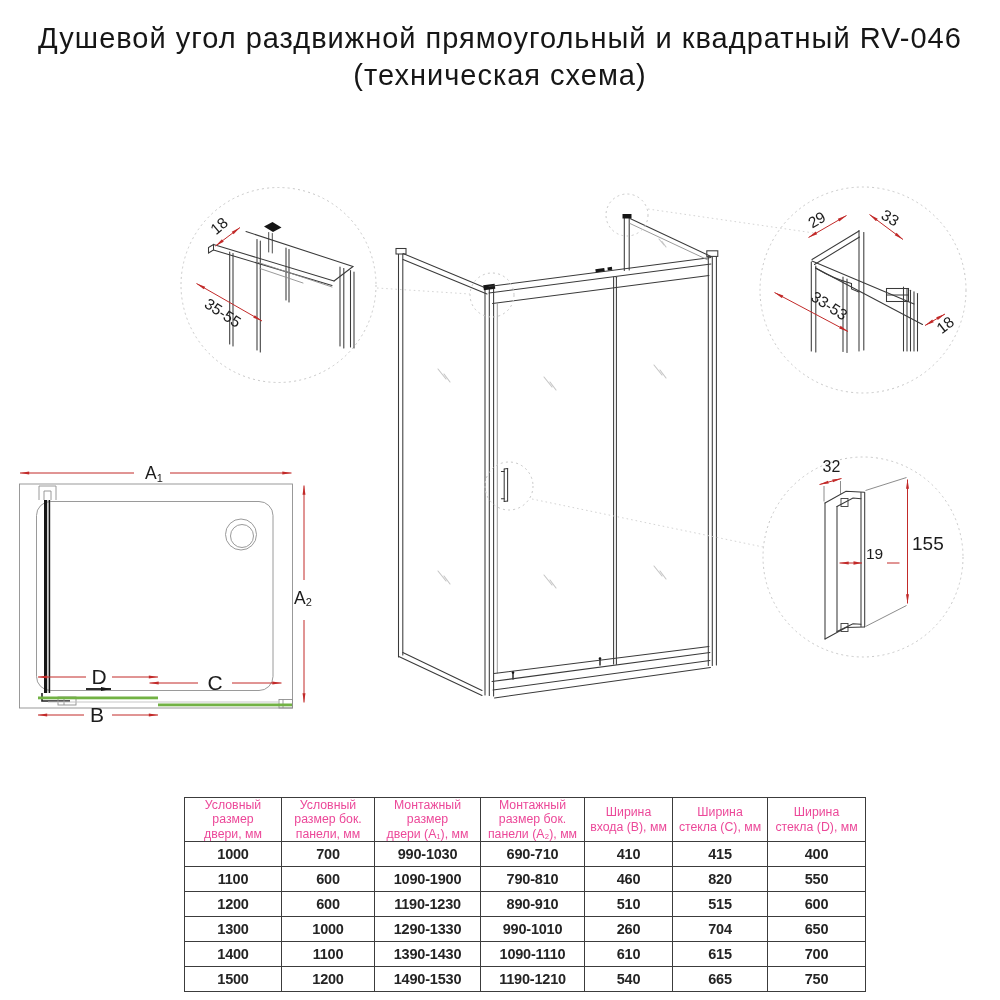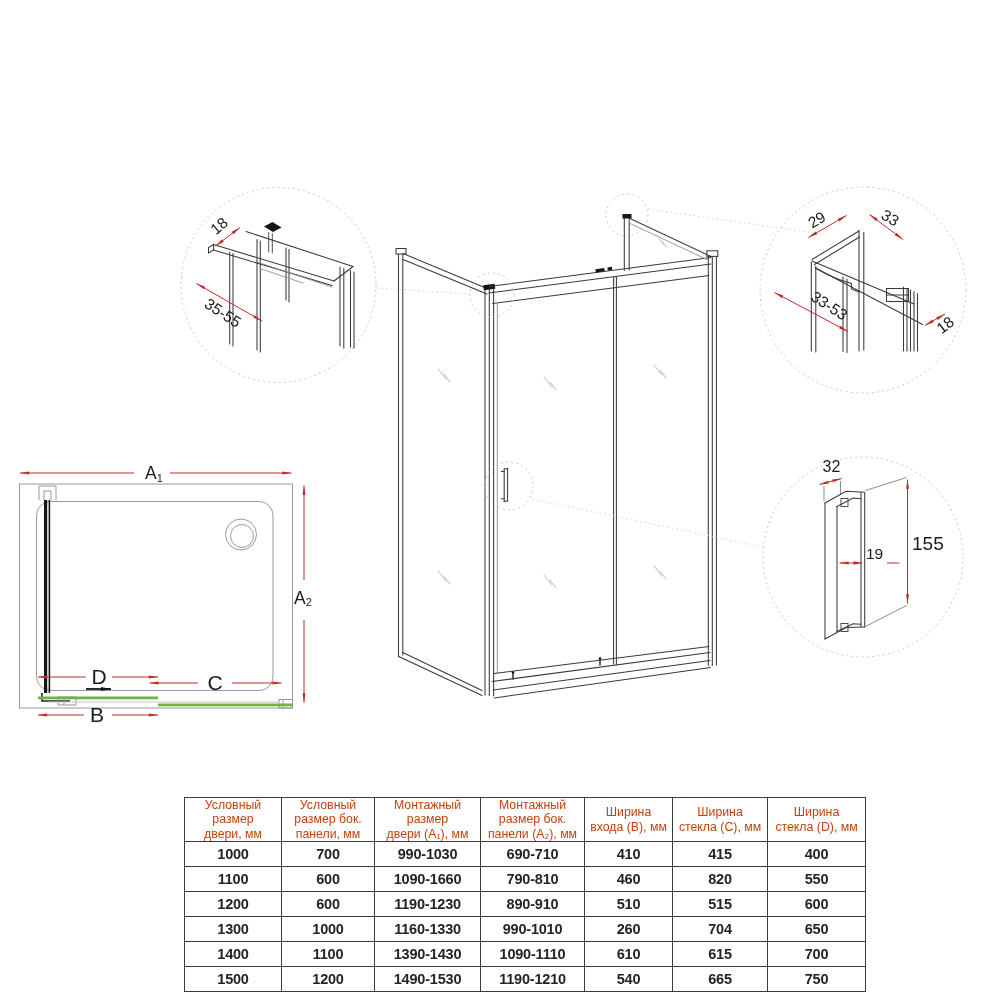--- a/index.html
+++ b/index.html
@@ -25,28 +25,32 @@
   .fillb{fill:#161616;stroke:none;}
   .dm   {font-size:15.5px;}
   .dmB  {font-size:19px;}
   .lbl  {font-size:21px;}
   .lblA {font-size:17.5px;}
   .lblS {font-size:11px;}
   table.spec{position:absolute;left:184px;top:797px;border-collapse:collapse;table-layout:fixed;
              background:#fff;}
   table.spec th, table.spec td{border:1px solid var(--c-border);text-align:center;vertical-align:middle;
              padding:0;}
-  table.spec th{font-size:12.3px;font-weight:400;line-height:1.14;height:43px;white-space:pre-line;color:#c2410c;}
+  table.spec th{font-size:12.3px;font-weight:400;line-height:1.14;height:43px;white-space:pre-line;color:#ec4899;}
   table.spec td{font-size:14.5px;font-weight:700;height:24px;letter-spacing:-0.2px;color:#242424;}
 </style>
 </head>
 <body>
 
 <div class="page">
 
+  <div class="title">
+    <div>Душевой угол раздвижной прямоугольный и квадратный RV-046</div>
+    <div>(техническая схема)</div>
+  </div>
 
   <svg class="drawing" width="1000" height="1000" viewBox="0 0 1000 1000">
     <defs>
       <marker id="ar" viewBox="0 0 10 4" refX="9.6" refY="2" markerWidth="10" markerHeight="4" markerUnits="userSpaceOnUse" orient="auto-start-reverse">
         <path class="mk" d="M0.4,0.5 L9.6,2 L0.4,3.5 Z"></path>
       </marker>
       <marker id="ab" viewBox="0 0 11 5" refX="10.5" refY="2.5" markerWidth="11" markerHeight="5" markerUnits="userSpaceOnUse" orient="auto">
         <path class="mkb" d="M0.5,0.5 L10.5,2.5 L0.5,4.5 Z"></path>
       </marker>
     </defs>
@@ -310,39 +314,39 @@
           <td>700</td>
           <td>990-1030</td>
           <td>690-710</td>
           <td>410</td>
           <td>415</td>
           <td>400</td>
         </tr>
         <tr>
           <td>1100</td>
           <td>600</td>
-          <td>1090-1660</td>
+          <td>1090-1900</td>
           <td>790-810</td>
           <td>460</td>
           <td>820</td>
           <td>550</td>
         </tr>
         <tr>
           <td>1200</td>
           <td>600</td>
           <td>1190-1230</td>
           <td>890-910</td>
           <td>510</td>
           <td>515</td>
           <td>600</td>
         </tr>
         <tr>
           <td>1300</td>
           <td>1000</td>
-          <td>1160-1330</td>
+          <td>1290-1330</td>
           <td>990-1010</td>
           <td>260</td>
           <td>704</td>
           <td>650</td>
         </tr>
         <tr>
           <td>1400</td>
           <td>1100</td>
           <td>1390-1430</td>
           <td>1090-1110</td>

